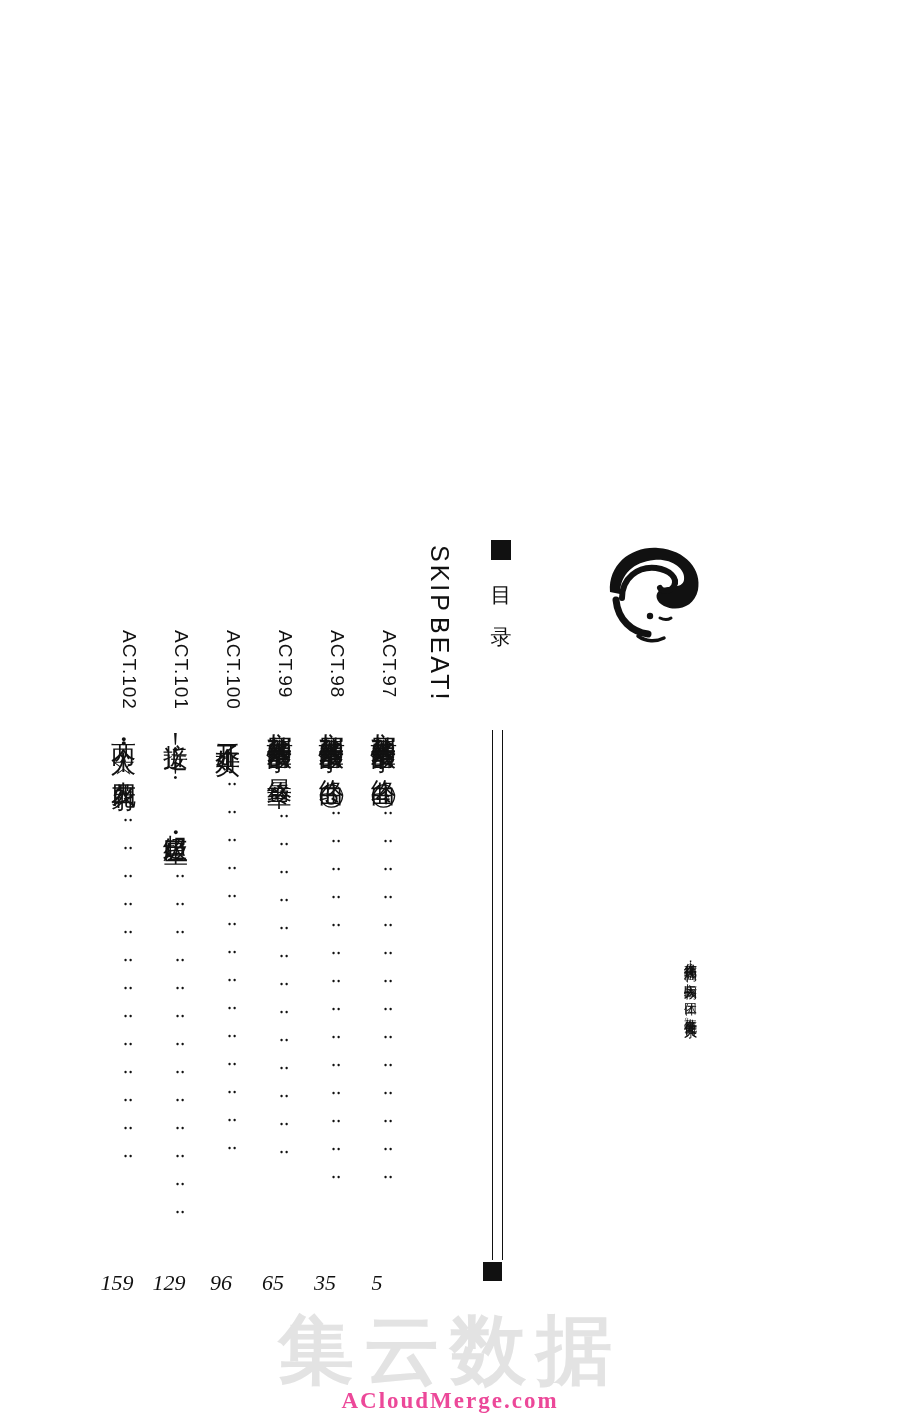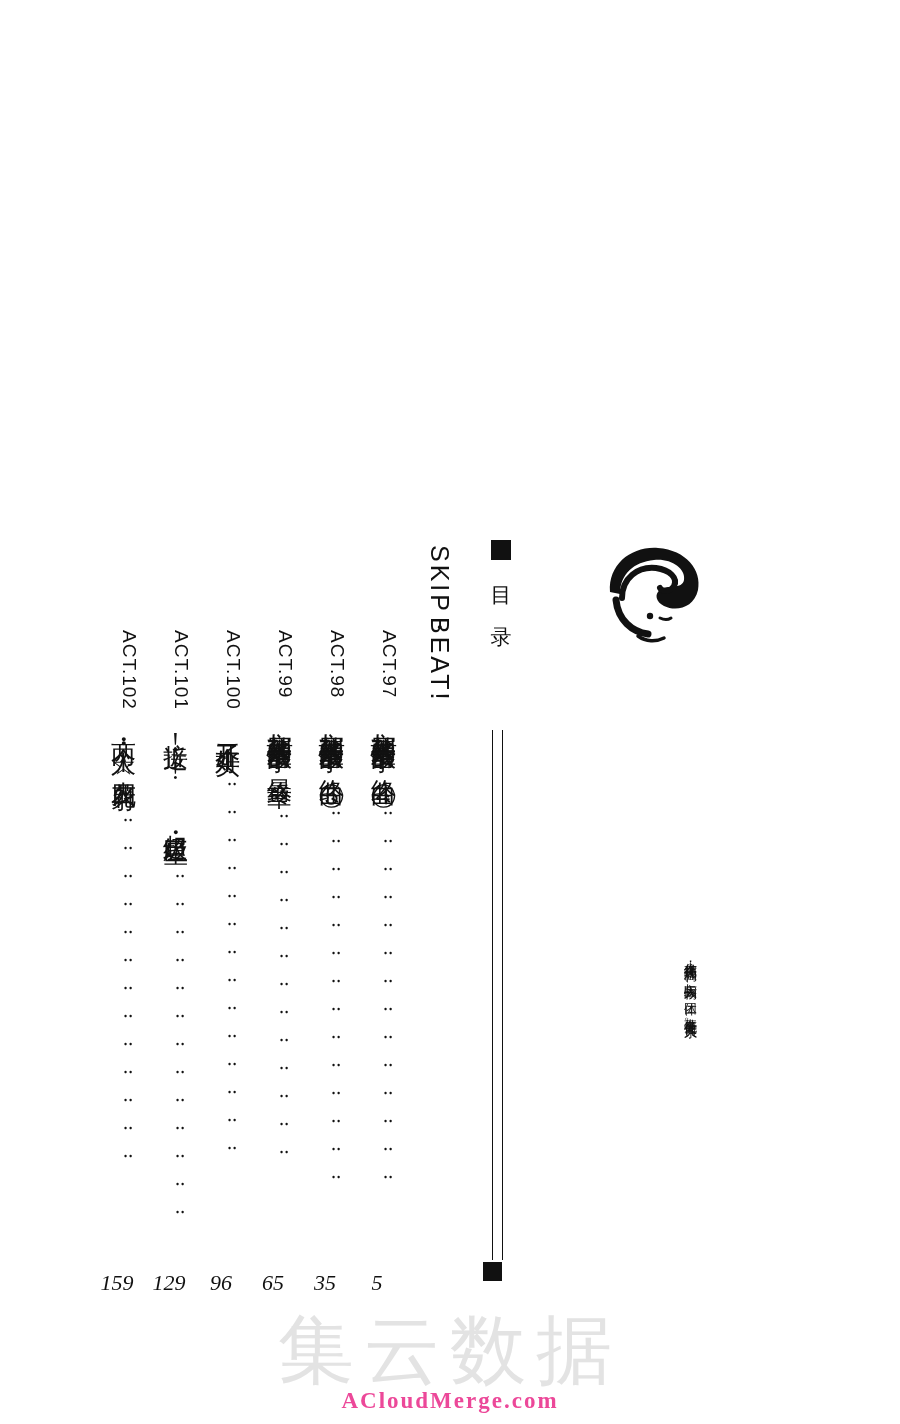--- a/index.html
+++ b/index.html
@@ -149,21 +149,21 @@
   .watermark {
     position: absolute;
     left: 0;
     right: 0;
     bottom: 10px;
     text-align: center;
     pointer-events: none;
   }
   .wm-cn {
     font-size: 76px;
-    font-weight: normal;
+    font-weight: bold;
     color: #e3e3e3;
     letter-spacing: 10px;
     font-family: "Liberation Serif", serif;
     line-height: 1;
   }
   .wm-en {
     font-size: 23px;
     font-weight: bold;
     color: #ec4899;
     letter-spacing: 2px;

